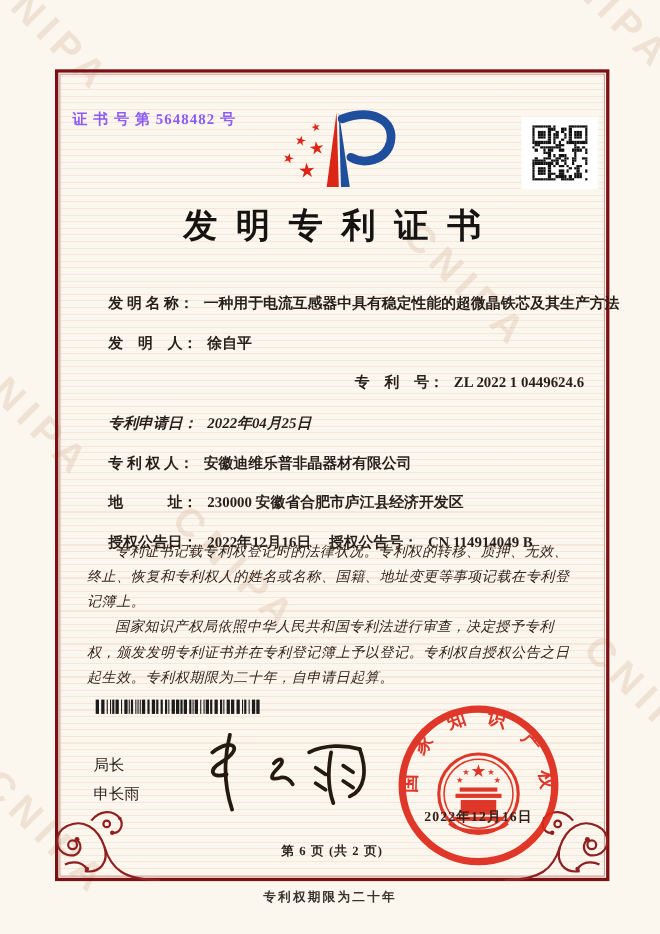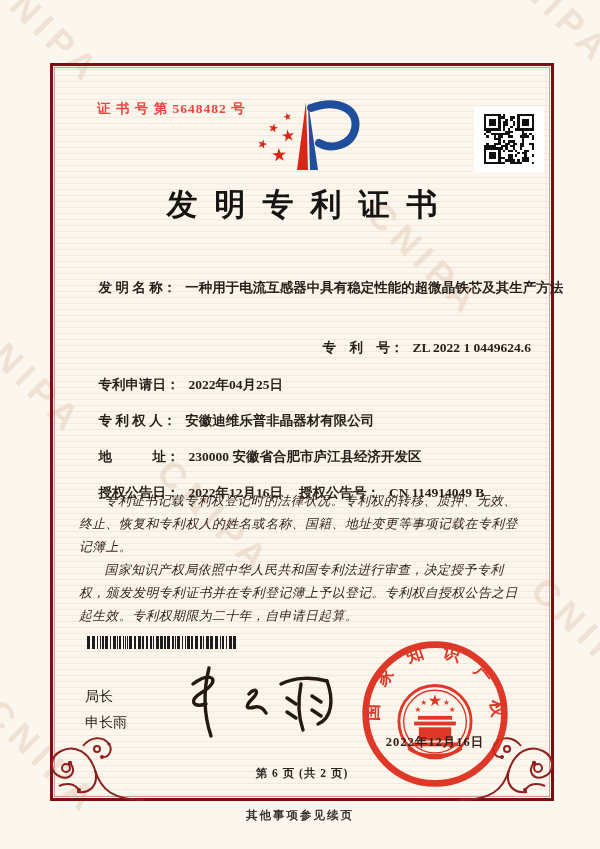--- a/index.html
+++ b/index.html
@@ -31,22 +31,22 @@
     position:absolute;inset:1px;border:1px solid #cf9d97;
     background:repeating-linear-gradient(0deg,
        rgba(233,193,163,0.30) 0px, rgba(233,193,163,0.30) 1px,
        rgba(255,255,255,0) 1px, rgba(255,255,255,0) 6px);
   }
   .corner{position:absolute;z-index:4;width:108px;height:84px;}
   .corner.bl{left:-14px;bottom:-12px;}
   .corner.br{right:-14px;bottom:-12px;transform:scaleX(-1);}
   
   .cert-no{
-    position:absolute;left:44px;top:34px;font-size:13.5px;font-weight:600;
-    color:#ef4444;letter-spacing:1px;white-space:pre;z-index:5;
+    position:absolute;left:13px;top:34px;font-size:13.5px;font-weight:600;
+    color:#8b5cf6;letter-spacing:1px;white-space:pre;z-index:5;
   }
   .logo{position:absolute;left:190px;top:30px;width:130px;height:80px;z-index:5;}
   .logo .star{position:absolute;color:#da2517;line-height:1;}
   .logo svg{position:absolute;left:46px;top:0;}
   .qr-box{
     position:absolute;left:421px;top:40px;width:70px;height:66px;background:#fff;
     display:flex;align-items:center;justify-content:center;z-index:5;
   }
   .qr-grid{
     width:50px;height:50px;display:grid;
@@ -58,21 +58,21 @@
     font-size:31px;font-weight:bold;color:#161412;letter-spacing:17px;
     padding-left:17px;z-index:5;
   }
   
   .row{
     position:absolute;left:32px;right:20px;font-size:13.5px;font-weight:600;
     color:#271f19;white-space:pre;z-index:5;
   }
   .row .lbl{margin-right:9px;}
   .row .lbl2{margin-left:16px;margin-right:9px;}
-  .r0{top:197px;} .r1{top:221px;} .r2{top:257px;text-align:right;} .r3{top:294px;}
+  .r0{top:185px;} .r1{top:221px;} .r2{top:257px;text-align:right;} .r3{top:294px;font-style:italic;}
   .r4{top:330px;} .r5{top:366px;} .r6{top:402px;}
   
   .paras{
     position:absolute;left:26px;right:24px;top:424px;z-index:5;
     font-size:12.8px;line-height:23px;color:#33241c;font-style:italic;
     font-weight:500;
   }
   .paras p{margin:0;text-indent:2em;letter-spacing:0.5px;}
   
   .barcode{
@@ -606,20 +606,23 @@
         <div></div>
         <div class="m"></div>
       </div>
   </div>
 
   <div class="title">发明专利证书</div>
 
   <div class="row r0">
     <span class="lbl">发 明 名 称：</span><span>一种用于电流互感器中具有稳定性能的超微晶铁芯及其生产方法</span>
   </div>
+  <div class="row r1">
+    <span class="lbl">发　明　人：</span><span>徐自平</span>
+  </div>
   <div class="row r2">
     <span class="lbl">专　利　号：</span><span>ZL 2022 1 0449624.6</span>
   </div>
   <div class="row r3">
     <span class="lbl">专利申请日：</span><span>2022年04月25日</span>
   </div>
   <div class="row r4">
     <span class="lbl">专 利 权 人：</span><span>安徽迪维乐普非晶器材有限公司</span>
   </div>
   <div class="row r5">
@@ -764,13 +767,13 @@
         </g>
         <path d="M52,116 C62,126 98,126 108,116" fill="none" stroke="#dd2819" stroke-width="3"></path>
       </g>
     </g>
   </svg>
   <div class="seal-date">2022年12月16日</div>
 
   <div class="page-num">第 6 页 (共 2 页)</div>
 </div>
 
-<div class="footer-note">其他事项参见续页</div>
+<div class="footer-note">专利权期限为二十年</div>
 
 </body></html>

